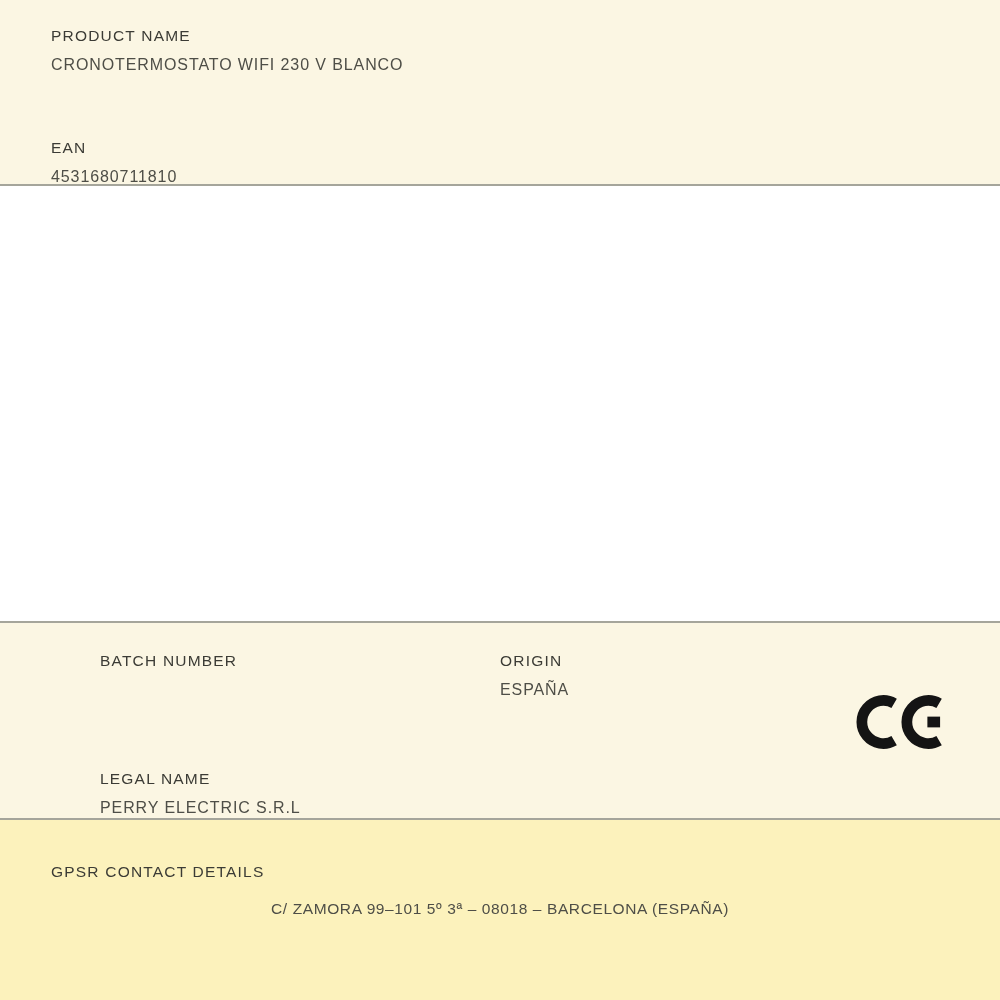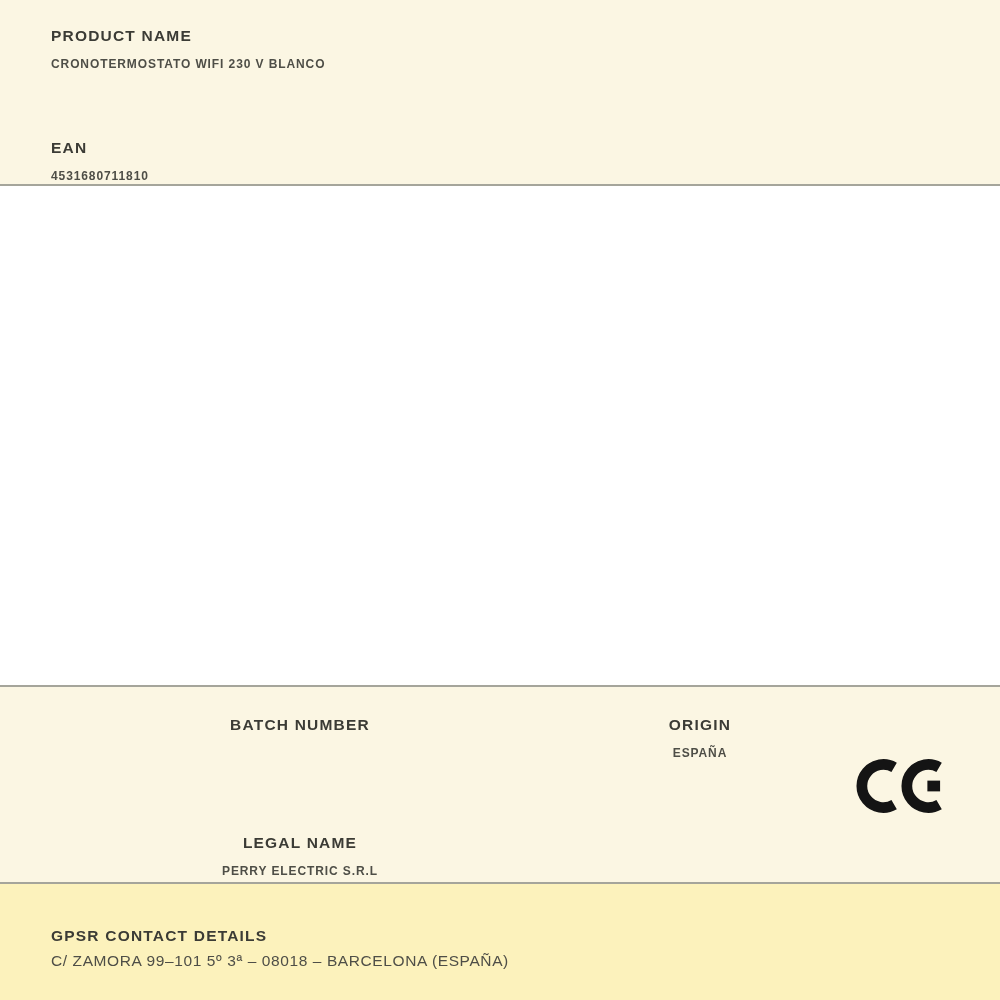--- a/index.html
+++ b/index.html
@@ -21,28 +21,28 @@
 
   
   .sec-product {
     height: 186px;
     background: #fbf6e3;
     border-bottom: 2px solid #a5a59b;
     padding: 27px 51px 0 51px;
   }
   .field-label {
     font-size: 15.5px;
-    font-weight: bold;
+    font-weight: normal;
     color: #3b3b35;
     letter-spacing: 1.2px;
     line-height: 17px;
   }
   .field-value {
-    font-size: 12px;
-    font-weight: bold;
+    font-size: 16px;
+    font-weight: normal;
     color: #4e4e47;
     letter-spacing: 0.9px;
     line-height: 17px;
     margin-top: 12px;
   }
   .field + .field { margin-top: 66px; }
 
   
   .sec-spacer {
     flex: 1;
@@ -58,39 +58,39 @@
     position: relative;
     padding-top: 29px;
   }
   .details-grid {
     width: 800px;
     margin: 0 auto;
     display: grid;
     grid-template-columns: 400px 400px;
     row-gap: 72px;
   }
-  .details-cell { text-align: center; }
+  .details-cell { }
   .ce-mark {
     position: absolute;
     top: 69px;
     right: 56px;
     width: 88px;
     height: 60px;
   }
   .ce-mark svg { display: block; width: 100%; height: 100%; }
 
   
   .sec-gpsr {
-    height: 116px;
+    height: 180px;
     background: #fcf2bc;
     padding: 43px 51px 14px 51px;
   }
   .gpsr-address {
-    margin-top: 8px;
-    text-align: left;
+    margin-top: 20px;
+    text-align: center;
     font-size: 15.5px;
     color: #4e4e47;
     letter-spacing: 0.6px;
     line-height: 17px;
   }
 </style>
 </head>
 <body>
 
 <div class="label-card">

